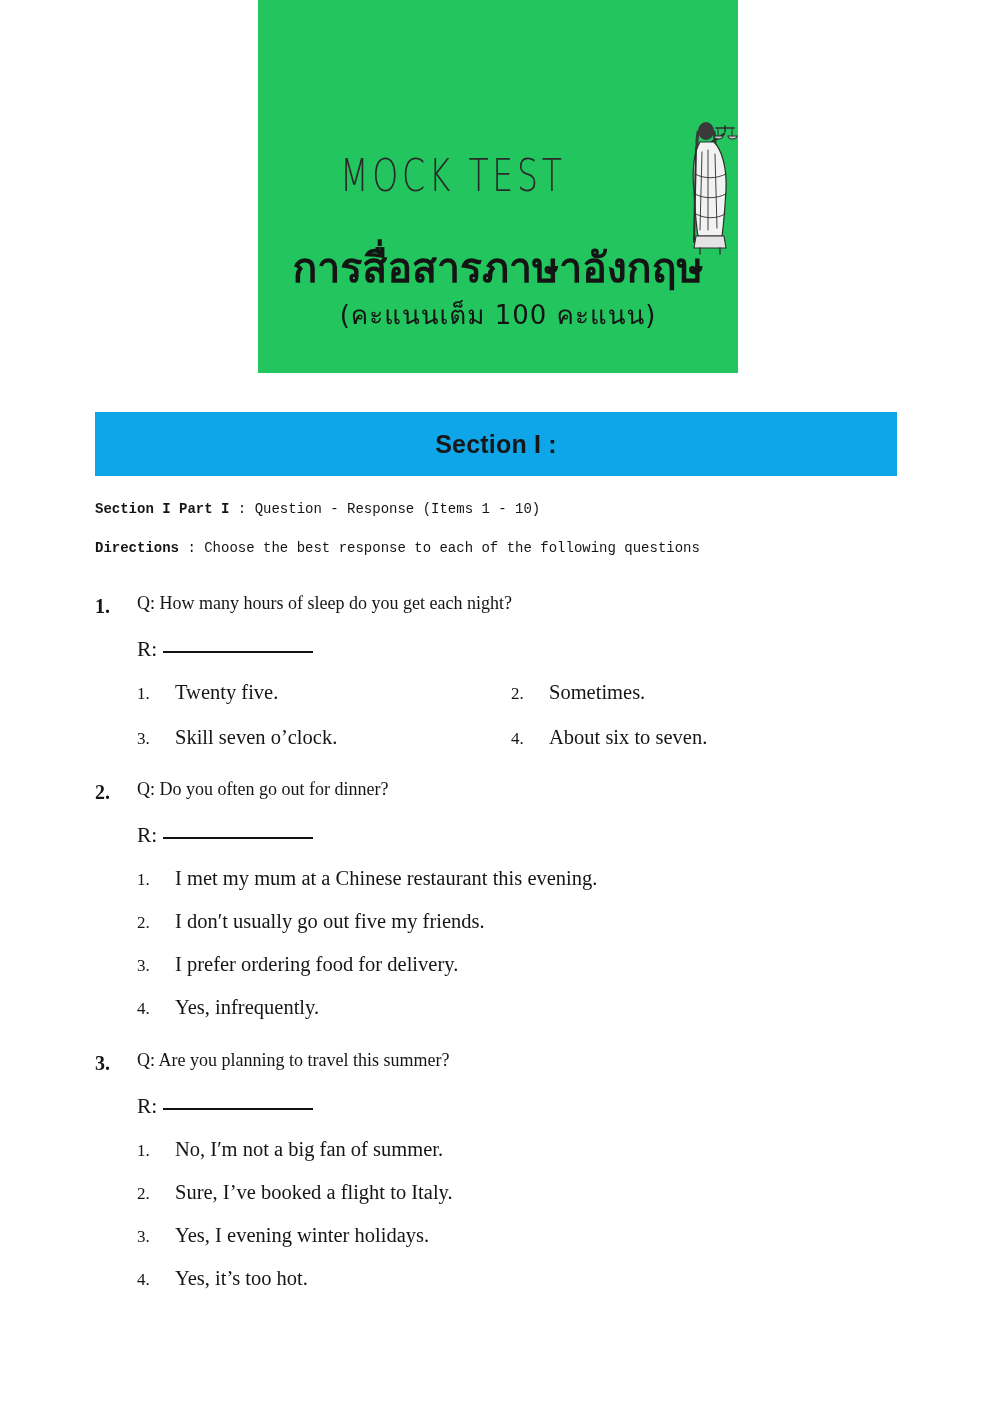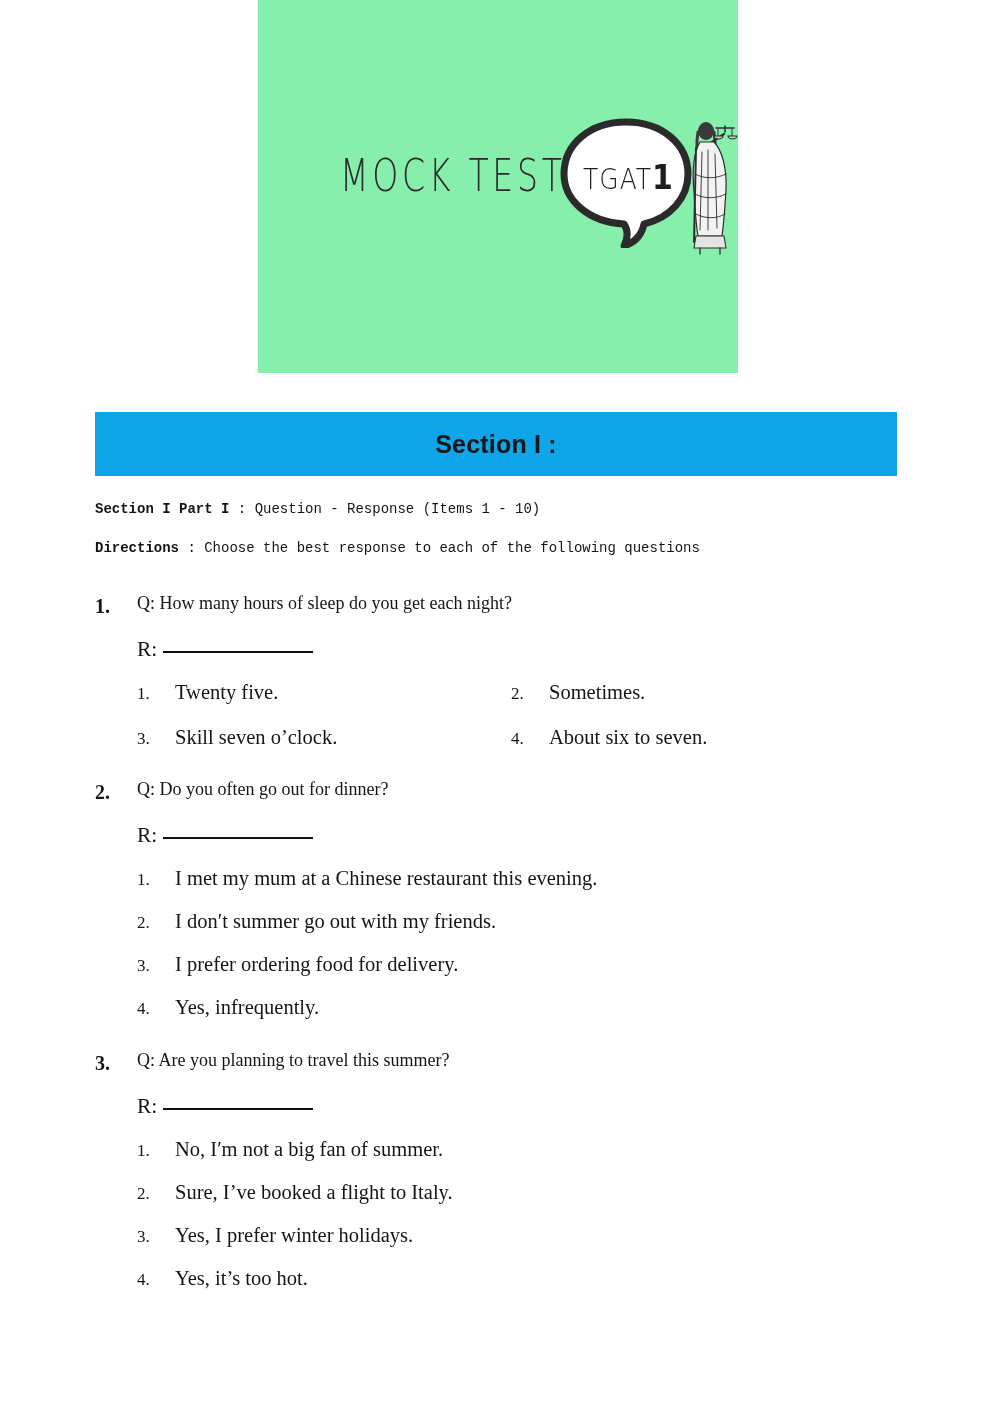--- a/index.html
+++ b/index.html
@@ -17,21 +17,21 @@
     overflow: hidden;
   }
 
   
   .logo-banner {
     position: absolute;
     left: 258px;
     top: 0px;
     width: 480px;
     height: 373px;
-    background: #86efac;
+    background: #22c55e;
   }
   .logo-topline {
     position: absolute;
     left: 0;
     top: 130px;
     width: 480px;
     height: 110px;
   }
   .mock-test-word {
     position: absolute;
@@ -189,30 +189,20 @@
 </style>
 </head>
 <body>
 
 <div class="logo-banner">
 
   <div class="logo-topline">
 
     <div class="mock-test-word">MOCK TEST</div>
 
-    <div class="bubble-wrap">
-      <svg width="136" height="132" viewBox="0 0 136 132">
-        <path d="M68 6 C104 6 130 28 130 58 C130 82 112 102 86 108
-                 C84 118 78 126 66 130 C70 122 70 114 66 108
-                 C30 106 6 84 6 58 C6 28 32 6 68 6 Z" fill="#ffffff" stroke="#2b2b2b" stroke-width="7" stroke-linejoin="round"></path>
-      </svg>
-      <div class="bubble-label">
-        <span>TGAT</span><span class="num">1</span>
-      </div>
-    </div>
 
     <div class="statue">
       <svg width="60" height="140" viewBox="0 0 60 140">
         <g stroke="#2e2e2e" stroke-width="1.1" fill="none" stroke-linecap="round">
 
           <ellipse cx="24" cy="13" rx="8" ry="9" fill="#3a3a3a" stroke="none"></ellipse>
           <path d="M16 14 C14 26 15 36 17 44" stroke="#3a3a3a" stroke-width="3"></path>
           <path d="M32 14 C34 26 33 36 31 44" stroke="#3a3a3a" stroke-width="3"></path>
 
           <path d="M30 24 L42 16" stroke-width="2.2"></path>
@@ -232,20 +222,22 @@
 
           <path d="M14 30 L12 124" stroke-width="2"></path>
 
           <path d="M14 118 L42 118 L44 130 L12 130 Z" fill="#e4e4e4" stroke-width="1.1"></path>
           <path d="M18 130 L18 136 M38 130 L38 136" stroke-width="1.3"></path>
         </g>
       </svg>
     </div>
   </div>
 
+  <div class="thai-main">การสื่อสารภาษาอังกฤษ</div>
+  <div class="thai-sub">(คะแนนเต็ม 100 คะแนน)</div>
 </div>
 
 <div class="section-bar">
   <span class="sb-bold">Section I :</span>
 </div>
 
 <div class="part-line">
   <span class="lbl-bold">Section I Part I</span><span> : Question - Response (Items 1 - 10)</span>
 </div>
 
@@ -276,21 +268,21 @@
 <div class="question">
   <div class="q-num" style="top:781px">2.</div>
   <div class="q-text" style="top:779px">Q: Do you often go out for dinner?</div>
   <div class="r-row" style="top:823px">
     <span>R:</span><span class="r-blank"></span>
   </div>
   <div class="opt" style="top:867px;left:137px">
     <span class="opt-n">1.</span><span class="opt-t">I met my mum at a Chinese restaurant this evening.</span>
   </div>
   <div class="opt" style="top:910px;left:137px">
-    <span class="opt-n">2.</span><span class="opt-t">I don′t summer go out with my friends.</span>
+    <span class="opt-n">2.</span><span class="opt-t">I don′t usually go out five my friends.</span>
   </div>
   <div class="opt" style="top:953px;left:137px">
     <span class="opt-n">3.</span><span class="opt-t">I prefer ordering food for delivery.</span>
   </div>
   <div class="opt" style="top:996px;left:137px">
     <span class="opt-n">4.</span><span class="opt-t">Yes, infrequently.</span>
   </div>
 </div>
 
 <div class="question">
@@ -299,18 +291,18 @@
   <div class="r-row" style="top:1094px">
     <span>R:</span><span class="r-blank"></span>
   </div>
   <div class="opt" style="top:1138px;left:137px">
     <span class="opt-n">1.</span><span class="opt-t">No, I′m not a big fan of summer.</span>
   </div>
   <div class="opt" style="top:1181px;left:137px">
     <span class="opt-n">2.</span><span class="opt-t">Sure, I’ve booked a flight to Italy.</span>
   </div>
   <div class="opt" style="top:1224px;left:137px">
-    <span class="opt-n">3.</span><span class="opt-t">Yes, I prefer winter holidays.</span>
+    <span class="opt-n">3.</span><span class="opt-t">Yes, I evening winter holidays.</span>
   </div>
   <div class="opt" style="top:1267px;left:137px">
     <span class="opt-n">4.</span><span class="opt-t">Yes, it’s too hot.</span>
   </div>
 </div>
 
 </body></html>

